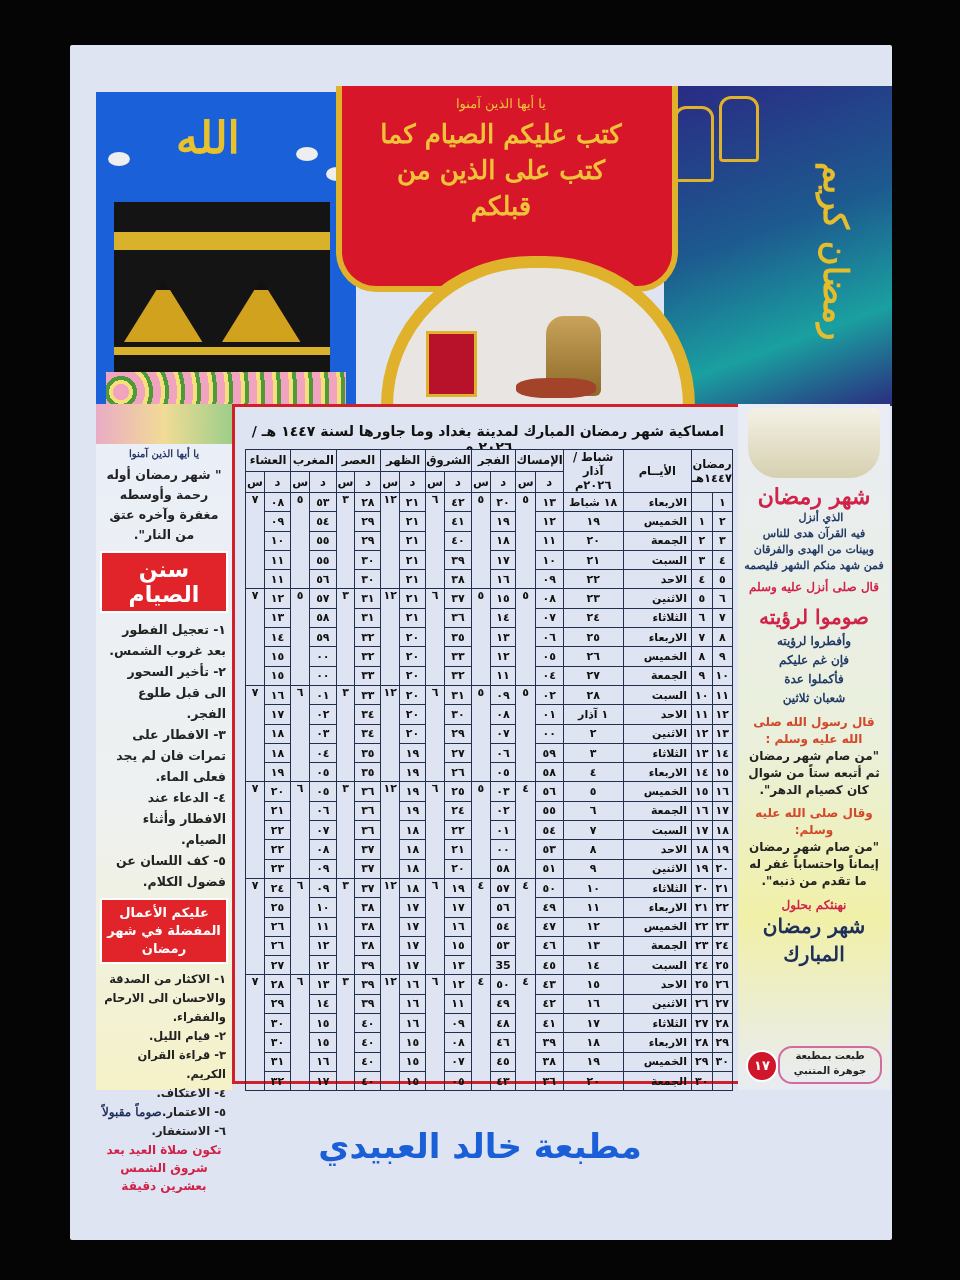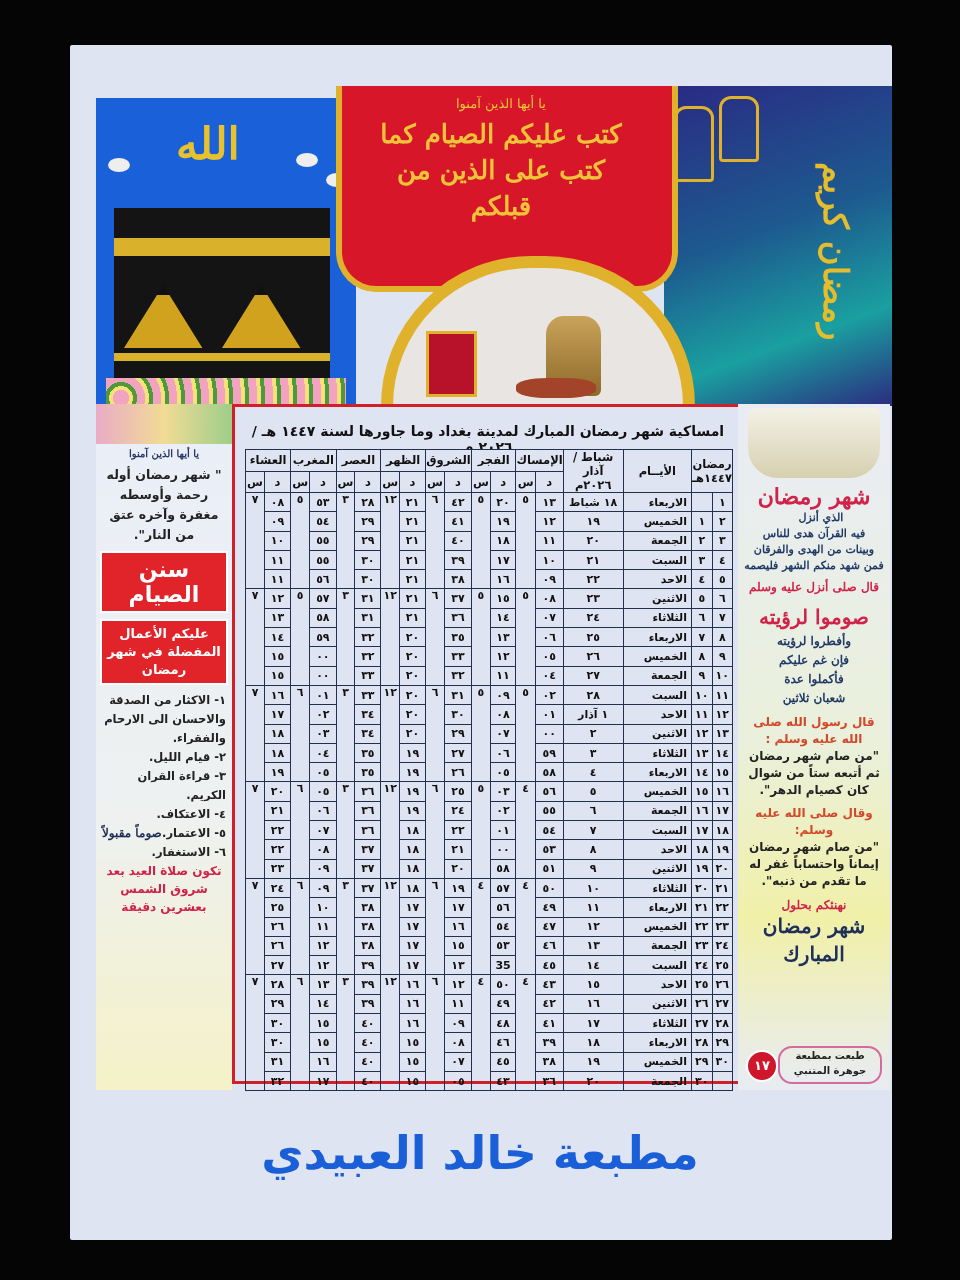--- a/index.html
+++ b/index.html
@@ -1,20 +1,20 @@
 <!DOCTYPE html>
 <html><head>
 <meta charset="utf-8">
 <style>
   html,body{margin:0;padding:0;}
   body{width:960px;height:1280px;background:#050505;position:relative;overflow:hidden;font-family:"DejaVu Sans",sans-serif;}
   .paper{position:absolute;left:70px;top:45px;width:822px;height:1195px;background:#dfe4f2;border-radius:2px;}
   
   .banner{position:absolute;left:96px;top:86px;width:796px;height:320px;overflow:hidden;}
-  .b-blue{position:absolute;left:0;top:12px;width:260px;height:320px;background:#1a60d8;}
+  .b-blue{position:absolute;left:0;top:6px;width:260px;height:320px;background:#1a60d8;}
   .b-red{position:absolute;left:240px;top:0;width:330px;height:200px;background:#d8162a;border-bottom-left-radius:40px;border-bottom-right-radius:40px;border:6px solid #e0b12a;border-top:none;}
   .b-arch{position:absolute;left:285px;top:170px;width:290px;height:300px;border-radius:150px 150px 0 0;border:12px solid #e0b12a;background:#e9e5e2;}
   .b-teal{position:absolute;left:568px;top:0;width:228px;height:320px;background:linear-gradient(160deg,#2a2a84 0%,#1d5a8f 45%,#1aa0a0 75%,#2b2c7f 100%);}
   .allah{position:absolute;left:80px;top:20px;color:#e8c22c;font-size:44px;font-family:"DejaVu Serif",serif;font-weight:bold;}
   .kaaba{position:absolute;left:18px;top:110px;width:216px;height:180px;background:#141414;}
   .kaaba .band{position:absolute;left:0;top:30px;width:100%;height:18px;background:#d9b12a;}
   .kaaba .drape{position:absolute;left:10px;top:70px;width:196px;height:70px;background:linear-gradient(180deg,#111 0 25%,#d0a21e 25% 100%);clip-path:polygon(0 100%,20% 10%,40% 100%,50% 100%,70% 10%,90% 100%);}
   .kaaba .base{position:absolute;left:0;top:145px;width:100%;height:8px;background:#d9b12a;}
   .flowers{position:absolute;left:10px;top:280px;width:240px;height:40px;background:repeating-radial-gradient(circle at 15px 20px,#f1a3c0 0 8px,#f6e07a 8px 12px,#4c9a3a 12px 16px);}
   .dove{position:absolute;width:22px;height:14px;background:#eee;border-radius:50%;}
@@ -38,21 +38,21 @@
   .rp-hadith{font-size:12px;line-height:17px;color:#222;font-weight:bold;}
   .rp-orange{font-size:12px;line-height:17px;color:#d2482a;font-weight:bold;}
   .page-num{position:absolute;left:8px;bottom:8px;width:28px;height:28px;border-radius:50%;background:#d0162a;color:#fff;font-weight:bold;font-size:13px;line-height:28px;text-align:center;border:2px solid #fff;}
   .printer-badge{position:absolute;left:40px;bottom:6px;width:100px;height:34px;border:2px solid #d36aa0;border-radius:14px;font-size:10px;line-height:15px;color:#222;font-weight:bold;}
   
   .tbl-frame{position:absolute;left:232px;top:404px;width:506px;height:674px;border:3px solid #d2202a;background:#dfe4f2;}
   .tbl-title{direction:rtl;text-align:center;font-weight:bold;font-size:14px;color:#111;padding-top:16px;height:28px;}
   table.ims{position:absolute;left:10px;top:42px;width:488px;border-collapse:collapse;direction:rtl;font-size:11px;color:#111;}
   table.ims th,table.ims td{border:1.5px solid #22304e;text-align:center;padding:0;height:18.3px;font-weight:bold;}
   table.ims th{font-size:11.5px;background:#dfe4f2;}
-  .footer-brand{position:absolute;left:0;width:960px;top:1126px;text-align:center;color:#1b5fd8;font-size:46px;font-weight:bold;direction:rtl;}
+  .footer-brand{position:absolute;left:0;width:960px;top:1126px;text-align:center;color:#1b5fd8;font-size:34px;font-weight:bold;direction:rtl;}
 </style>
 </head>
 <body>
 
 <div class="paper"></div>
 
 <div class="banner">
   <div class="b-blue">
     <div class="allah">الله</div>
     <div class="dove" style="left:12px;top:60px"></div>
@@ -79,20 +79,27 @@
     <div class="lantern"></div>
     <div class="dates"></div>
   </div>
 </div>
 
 <div class="left-panel">
   <div style="height:40px;background:linear-gradient(90deg,#e98fb0,#f4d36c,#7cc05a);opacity:.7"></div>
   <div class="callig-red" style="font-size:10px;color:#2a3a66;margin-top:4px">يا أيها الذين آمنوا</div>
   <div class="lp-text" style="margin-top:6px">" شهر رمضان أوله رحمة وأوسطه مغفرة وآخره عتق من النار".</div>
   <div class="red-title" style="font-size:22px">سنن الصيام</div>
+  <ul class="lp-list">
+    <li>١- تعجيل الفطور بعد غروب الشمس.</li>
+    <li>٢- تأخير السحور الى قبل طلوع الفجر.</li>
+    <li>٣- الافطار على تمرات فان لم يجد فعلى الماء.</li>
+    <li>٤- الدعاء عند الافطار وأثناء الصيام.</li>
+    <li>٥- كف اللسان عن فضول الكلام.</li>
+  </ul>
   <div class="red-title" style="font-size:13px;line-height:18px">عليكم الأعمال المفضلة في شهر رمضان</div>
   <ul class="lp-list" style="font-size:11.5px;line-height:19px">
     <li>١- الاكثار من الصدقة والاحسان الى الارحام والفقراء.</li>
     <li>٢- قيام الليل.</li>
     <li>٣- قراءة القران الكريم.</li>
     <li>٤- الاعتكاف.</li>
     <li>٥- الاعتمار.</li>
     <li>٦- الاستغفار.</li>
   </ul>
   <div style="font-size:12px;color:#1e2f5a;font-family:'DejaVu Serif',serif;font-weight:bold;text-align:left;padding-left:6px;margin-top:-36px">صوماً مقبولاً</div>

